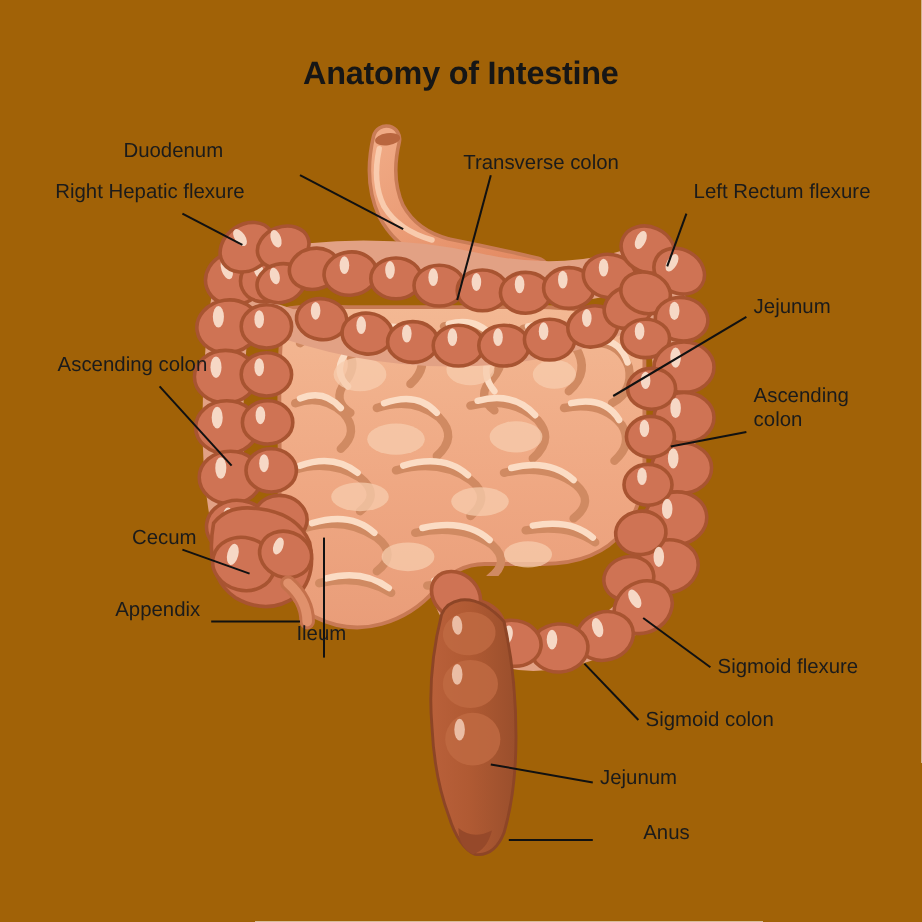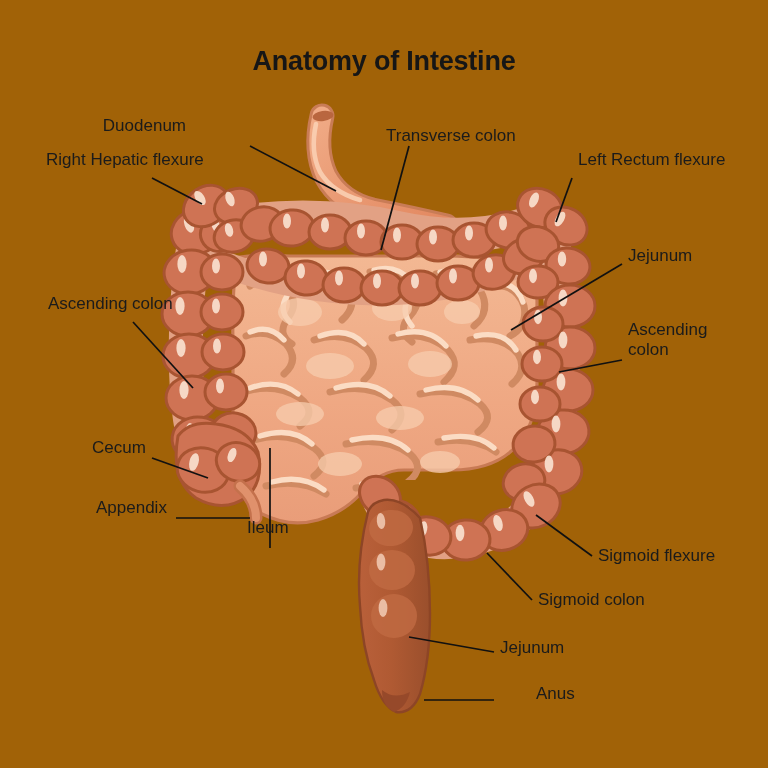--- a/index.html
+++ b/index.html
@@ -348,21 +348,21 @@
   </svg>
 
   <div class="anno-label left" style="left:186px; top:126px; transform:translate(-100%,-50%);">Duodenum</div>
   <div class="anno-label right" style="left:386px; top:136px; transform:translateY(-50%);">Transverse colon</div>
   <div class="anno-label right" style="left:46px;  top:160px; transform:translateY(-50%);">Right Hepatic flexure</div>
   <div class="anno-label right" style="left:578px; top:160px; transform:translateY(-50%);">Left Rectum flexure</div>
   <div class="anno-label right" style="left:628px; top:256px; transform:translateY(-50%);">Jejunum</div>
   <div class="anno-label right" style="left:628px; top:340px; transform:translateY(-50%);">Ascending
 colon</div>
   <div class="anno-label right" style="left:48px;  top:304px; transform:translateY(-50%);">Ascending colon</div>
-  <div class="anno-label right" style="left:92px;  top:448px; transform:translateY(-50%);">Cecum</div>
+  <div class="anno-label right" style="left:110px;  top:448px; transform:translateY(-50%);">Cecum</div>
   <div class="anno-label right" style="left:96px;  top:508px; transform:translateY(-50%);">Appendix</div>
   <div class="anno-label right" style="left:247px; top:528px; transform:translateY(-50%);">Ileum</div>
   <div class="anno-label right" style="left:598px; top:556px; transform:translateY(-50%);text-align:center;">Sigmoid flexure</div>
   <div class="anno-label right" style="left:538px; top:600px; transform:translateY(-50%);">Sigmoid colon</div>
   <div class="anno-label right" style="left:500px; top:648px; transform:translateY(-50%);">Jejunum</div>
   <div class="anno-label right" style="left:500px; top:694px; transform:translateY(-50%);margin-left:36px;">Anus</div>
 
 </div>
 
 </body></html>

